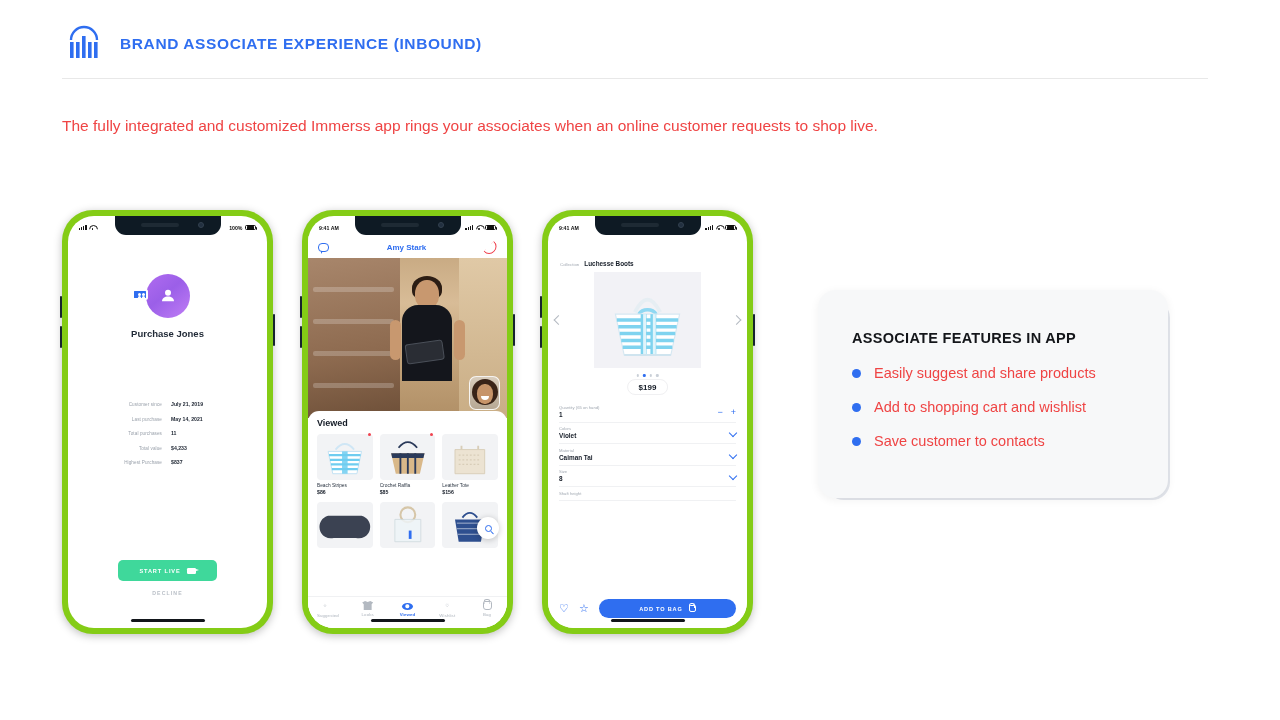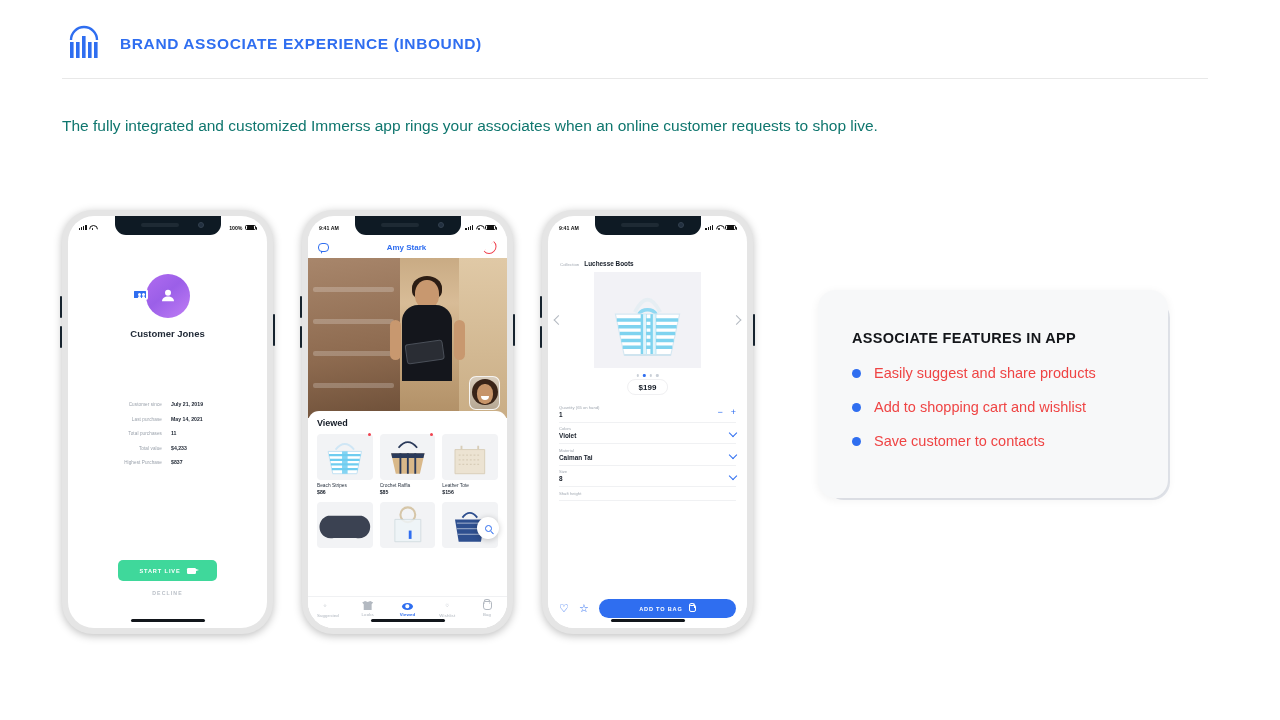--- a/index.html
+++ b/index.html
@@ -18,27 +18,27 @@
     font-size:15.5px; font-weight:700; letter-spacing:.6px;
     color:#2f6ef0;
   }
   .header-rule {
     position:absolute; left:62px; top:78px; width:1146px; height:1px;
     background:#e8e8e8;
   }
 
   
   .intro { position:absolute; left:62px; top:110px; width:1000px; }
-  .intro p { font-size:15.5px; color:#0f766e; line-height:31px; }
+  .intro p { font-size:15.5px; color:#ef4444; line-height:31px; }
 
   
   .phone {
     position:absolute; top:210px;
     width:211px; height:424px;
-    background:#e5e5e5;
+    background:#84cc16;
     border-radius:31px;
     box-shadow:0 2px 8px rgba(0,0,0,.25);
     padding:6px;
   }
   .phone .screen {
     position:relative; width:100%; height:100%;
     background:#ffffff; border-radius:26px; overflow:hidden;
   }
   .notch {
     position:absolute; left:50%; transform:translateX(-50%); top:0;
@@ -274,21 +274,21 @@
         <div class="avatar">
           <svg class="glyph" viewBox="0 0 24 24" aria-hidden="true">
             <circle cx="12" cy="7.5" r="4" fill="#fff"></circle>
             <path d="M4 19c0-4 3.6-6.5 8-6.5S20 15 20 19z" fill="#fff"></path>
           </svg>
           <div class="badge-card">
               <i></i>
             </div>
         </div>
       </div>
-      <div class="profile-name">Customer Jones</div>
+      <div class="profile-name">Purchase Jones</div>
 
       <div class="stats">
         <div class="stat-row">
           <div class="stat-label">Customer since</div>
           <div class="stat-value">July 21, 2019</div>
         </div>
         <div class="stat-row">
           <div class="stat-label">Last purchase</div>
           <div class="stat-value">May 14, 2021</div>
         </div>

